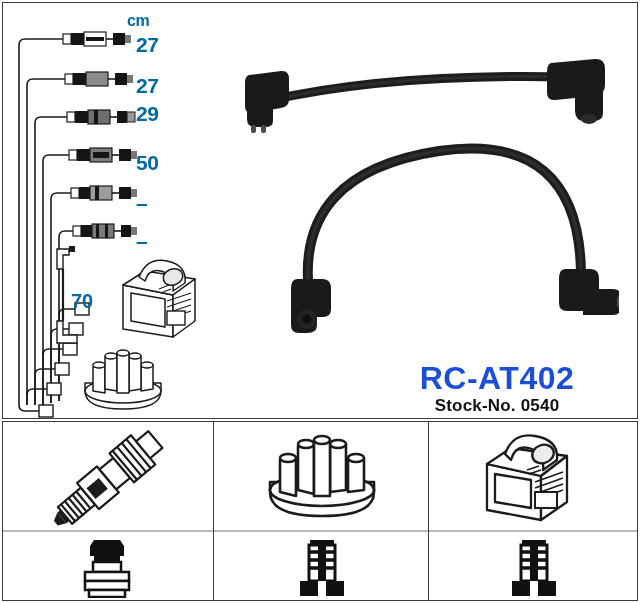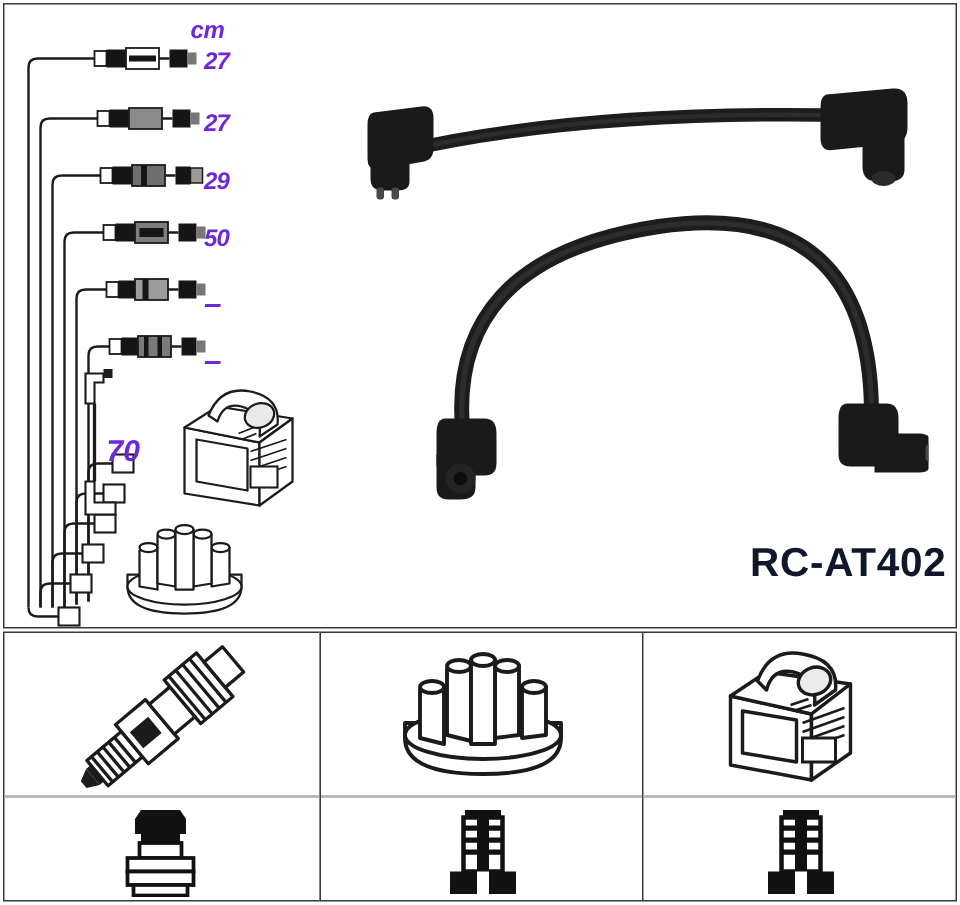--- a/index.html
+++ b/index.html
@@ -32,37 +32,36 @@
     position:absolute;
     left:0; right:0;
     height:1.5px;
     background:#b9b9b9;
     top:108px;
   }
 
   
   .lbl{
     position:absolute;
-    color:#6d28d9;
+    color:#0369a1;
     font-weight:bold;
     line-height:1;
     white-space:nowrap;
-    font-style:italic;
   }
   #cm-header{ left:124px; top:10px;  font-size:16px; letter-spacing:-.3px;}
-  .len{ font-size:16px; letter-spacing:-.5px; left:133px;}
+  .len{ font-size:21px; letter-spacing:-.5px; left:133px;}
   .len.dash{ font-size:21px; }
-  #len0{top:31px;} #len1{top:72px;} #len2{top:111px;}
+  #len0{top:31px;} #len1{top:72px;} #len2{top:100px;}
   #len3{top:149px;} #len4{top:189px;} #len5{top:227px;}
   #len-50{ left:68px; top:288px; font-size:20px;}
 
   #part-no{
     position:absolute; left:360px; top:357px; width:268px;
-    text-align:right; font-size:27px; font-weight:bold;
-    letter-spacing:.5px; color:#0f172a;
+    text-align:center; font-size:32px; font-weight:bold;
+    letter-spacing:.5px; color:#1d4ed8;
   }
   #stock-no{
     position:absolute; left:360px; top:393px; width:268px;
     text-align:center; font-size:17px; font-weight:bold;
     letter-spacing:.2px; color:#111;
   }
 
   svg{display:block;}
   .svg-abs{position:absolute;}
 </style>
@@ -249,20 +248,21 @@
       <path d="M22,200 L48,200 L48,222 Q48,230 38,230 L30,230 Q22,230 22,222 Z" fill="#1a1a1a"></path>
       <circle cx="38" cy="216" r="10" fill="#242424"></circle>
       <circle cx="38" cy="216" r="4.5" fill="#0d0d0d"></circle>
 
       <path d="M296,166 L322,166 Q330,166 330,176 L330,200 Q330,208 322,208 L298,208 Q290,208 290,200 L290,176 Q290,166 296,166 Z" fill="#1a1a1a"></path>
       <path d="M314,186 L344,186 Q352,186 352,194 L352,204 Q352,212 344,212 L314,212 Z" fill="#1a1a1a"></path>
       <rect x="348" y="193" width="8" height="12" rx="3" fill="#4a4a4a"></rect>
     </svg>
 
     <div id="part-no">RC-AT402</div>
+    <div id="stock-no">Stock-No. 0540</div>
   </div>
 
   <div class="panel" id="cell-left">
     <div class="cell-divider"></div>
 
     <svg class="svg-abs" style="left:30px;top:6px;" width="150" height="100" viewBox="0 0 150 100">
       <g transform="rotate(-40 75 50)">
         <g fill="#ffffff" stroke="#1b1b1b" stroke-width="2.2" stroke-linejoin="round">
           <rect x="18" y="40" width="30" height="22"></rect>
           <rect x="48" y="34" width="26" height="34"></rect>

